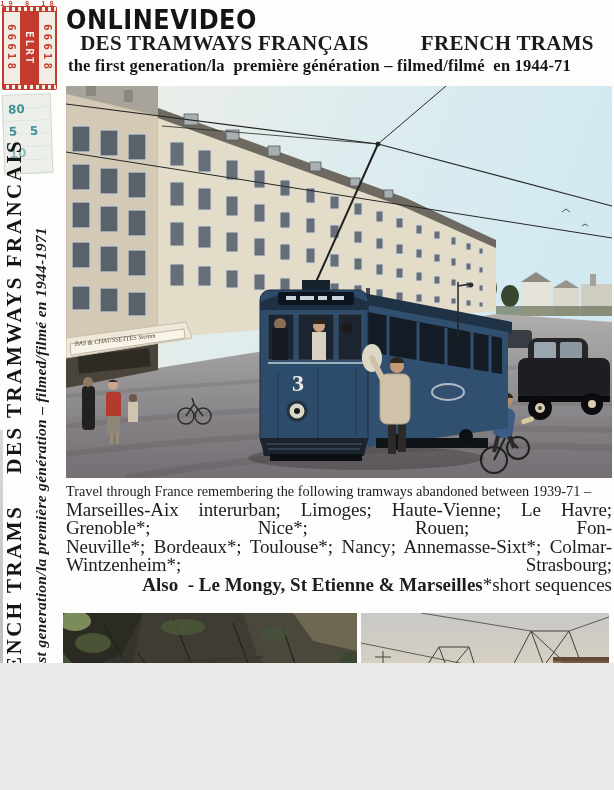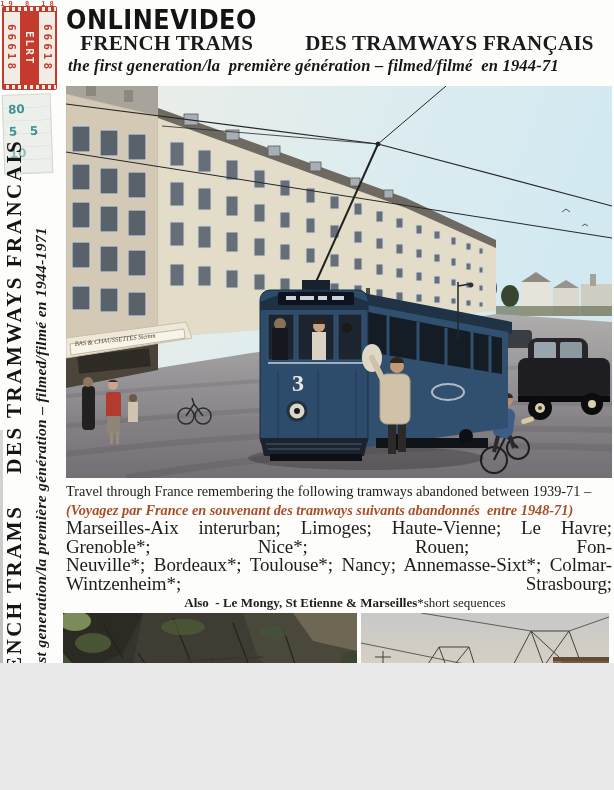--- a/index.html
+++ b/index.html
@@ -33,42 +33,42 @@
   .spine-dvd{left:-3px;top:714px;width:64px;text-align:center;color:#2b4a9e;
     font-weight:bold;font-size:16px;line-height:20px;}
   .edge-shadow{left:0;top:430px;width:3px;height:360px;opacity:.5;
     background:linear-gradient(180deg,#b5b5b5,#5f5f5f);}
 
   
   .logo{left:66px;top:5px;font-family:"DejaVu Sans",sans-serif;font-weight:800;font-size:24px;
     letter-spacing:.5px;transform:scaleY(1.08);transform-origin:left top;color:#141414;}
   .title-row{left:62px;top:31px;width:550px;display:flex;justify-content:center;gap:52px;
     font-weight:bold;font-size:21px;letter-spacing:.3px;color:#1b1b1b;white-space:pre;}
-  .subtitle{left:68px;top:56px;font-style:italic;font-weight:bold;font-size:16.5px;
+  .subtitle{left:68px;top:56px;font-weight:bold;font-size:16.5px;
     letter-spacing:.2px;white-space:pre;color:#161616;}
 
   
   .photo-main{left:66px;top:86px;width:546px;height:392px;}
   .photo-bl{left:63px;top:613px;width:294px;height:177px;}
   .photo-br{left:361px;top:613px;width:248px;height:177px;}
   svg{display:block;}
   svg .w1{fill:#59616a;stroke:#c6cdd2;stroke-width:1.3;}
   svg .w2{fill:#666e78;stroke:#d2d7da;stroke-width:1;}
   svg .dorm{fill:#a7aeb4;stroke:#5a5a57;stroke-width:.8;}
   svg .wire{stroke:#262626;fill:none;}
 
   
   .body-block{left:66px;top:483px;width:546px;}
   .intro-en{font-size:14.3px;line-height:17.5px;white-space:pre-wrap;}
   .intro-fr{font-size:14.3px;line-height:18.5px;font-weight:bold;font-style:italic;
     color:#a84e28;white-space:pre-wrap;}
   .list-line{font-size:19px;line-height:18.6px;letter-spacing:-.1px;
     text-align:justify;text-align-last:justify;}
   .list-line.last{text-align-last:left;}
-  .also-row{display:flex;justify-content:center;font-size:13px;line-height:18px;margin-top:1px;margin-left:12px;}
+  .also-row{display:flex;justify-content:flex-end;font-size:19px;line-height:18px;margin-top:1px;margin-left:12px;}
   .also{font-weight:bold;white-space:pre-wrap;}
 </style>
 </head>
 <body>
 
 <div class="cover">
 
   <div class="abs ticket-edge">19 8 18</div>
 
   <div class="abs ticket-red">
@@ -95,22 +95,22 @@
   <div class="abs spine-dvd">
     <div>ONLINE</div>
     <div>VIDEO</div>
     <div>DVD</div>
   </div>
 
   <div class="abs edge-shadow"></div>
 
   <div class="abs logo">ONLINEVIDEO</div>
   <div class="abs title-row">
+    <span>DES TRAMWAYS FRANÇAIS</span>
     <span>FRENCH TRAMS</span>
-    <span>DES TRAMWAYS FRANÇAIS</span>
   </div>
   <div class="abs subtitle">the first generation/la  première génération – filmed/filmé  en 1944-71</div>
 
   <svg class="abs photo-main" viewBox="0 0 546 392" width="546" height="392">
     <defs>
       <linearGradient id="sky" x1="0" y1="0" x2="1" y2="0.25">
         <stop offset="0" stop-color="#efeee6"></stop>
           <stop offset="0.55" stop-color="#ddecef"></stop>
           <stop offset="1" stop-color="#d2e9f2"></stop>
       </linearGradient>
@@ -351,21 +351,20 @@
       <path d="M96,40 L312,58" stroke-width=".8"></path>
       <circle cx="312" cy="58" r="2" fill="#202020"></circle>
       <path d="M392,196 L392,252 M392,200 L404,198" stroke-width="1.5"></path>
       <circle cx="405" cy="199" r="2" fill="#333"></circle>
       <path d="M496,126 l4,-3 l4,3 M516,140 l3,-2 l3,2" stroke="#555" stroke-width="1"></path>
     </g>
   </svg>
 
   <div class="abs body-block">
     <div class="intro-en">Travel through France remembering the following tramways abandoned between 1939-71 –</div>
-    <div class="intro-fr">(Voyagez par France en souvenant des tramways suivants abandonnés  entre 1948-71)</div>
     <div class="list-line">Marseilles-Aix interurban; Limoges; Haute-Vienne; Le Havre; Grenoble*; Nice*; Rouen; Fon-</div>
     <div class="list-line">Neuville*; Bordeaux*; Toulouse*; Nancy; Annemasse-Sixt*; Colmar-Wintzenheim*; Strasbourg;</div>
     <div class="also-row">
       <span class="also">Also  - Le Mongy, St Etienne &amp; Marseilles</span>
       <span class="footnote">*short sequences</span>
     </div>
   </div>
 
   <svg class="abs photo-bl" viewBox="0 0 294 177" width="294" height="177">
     <defs>

